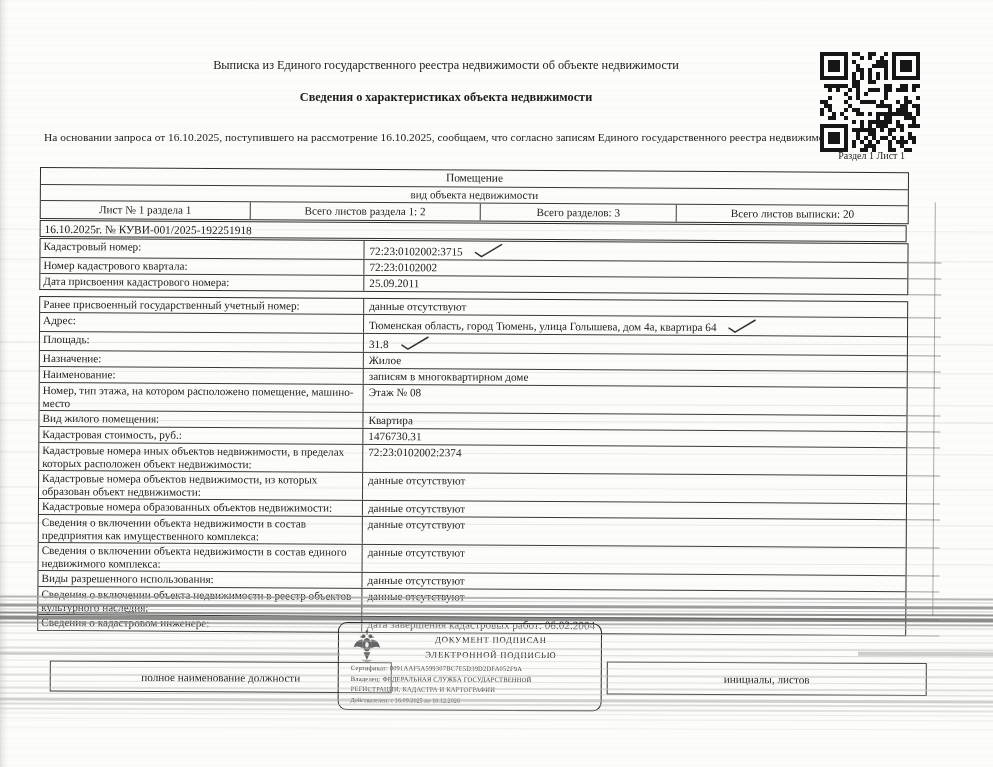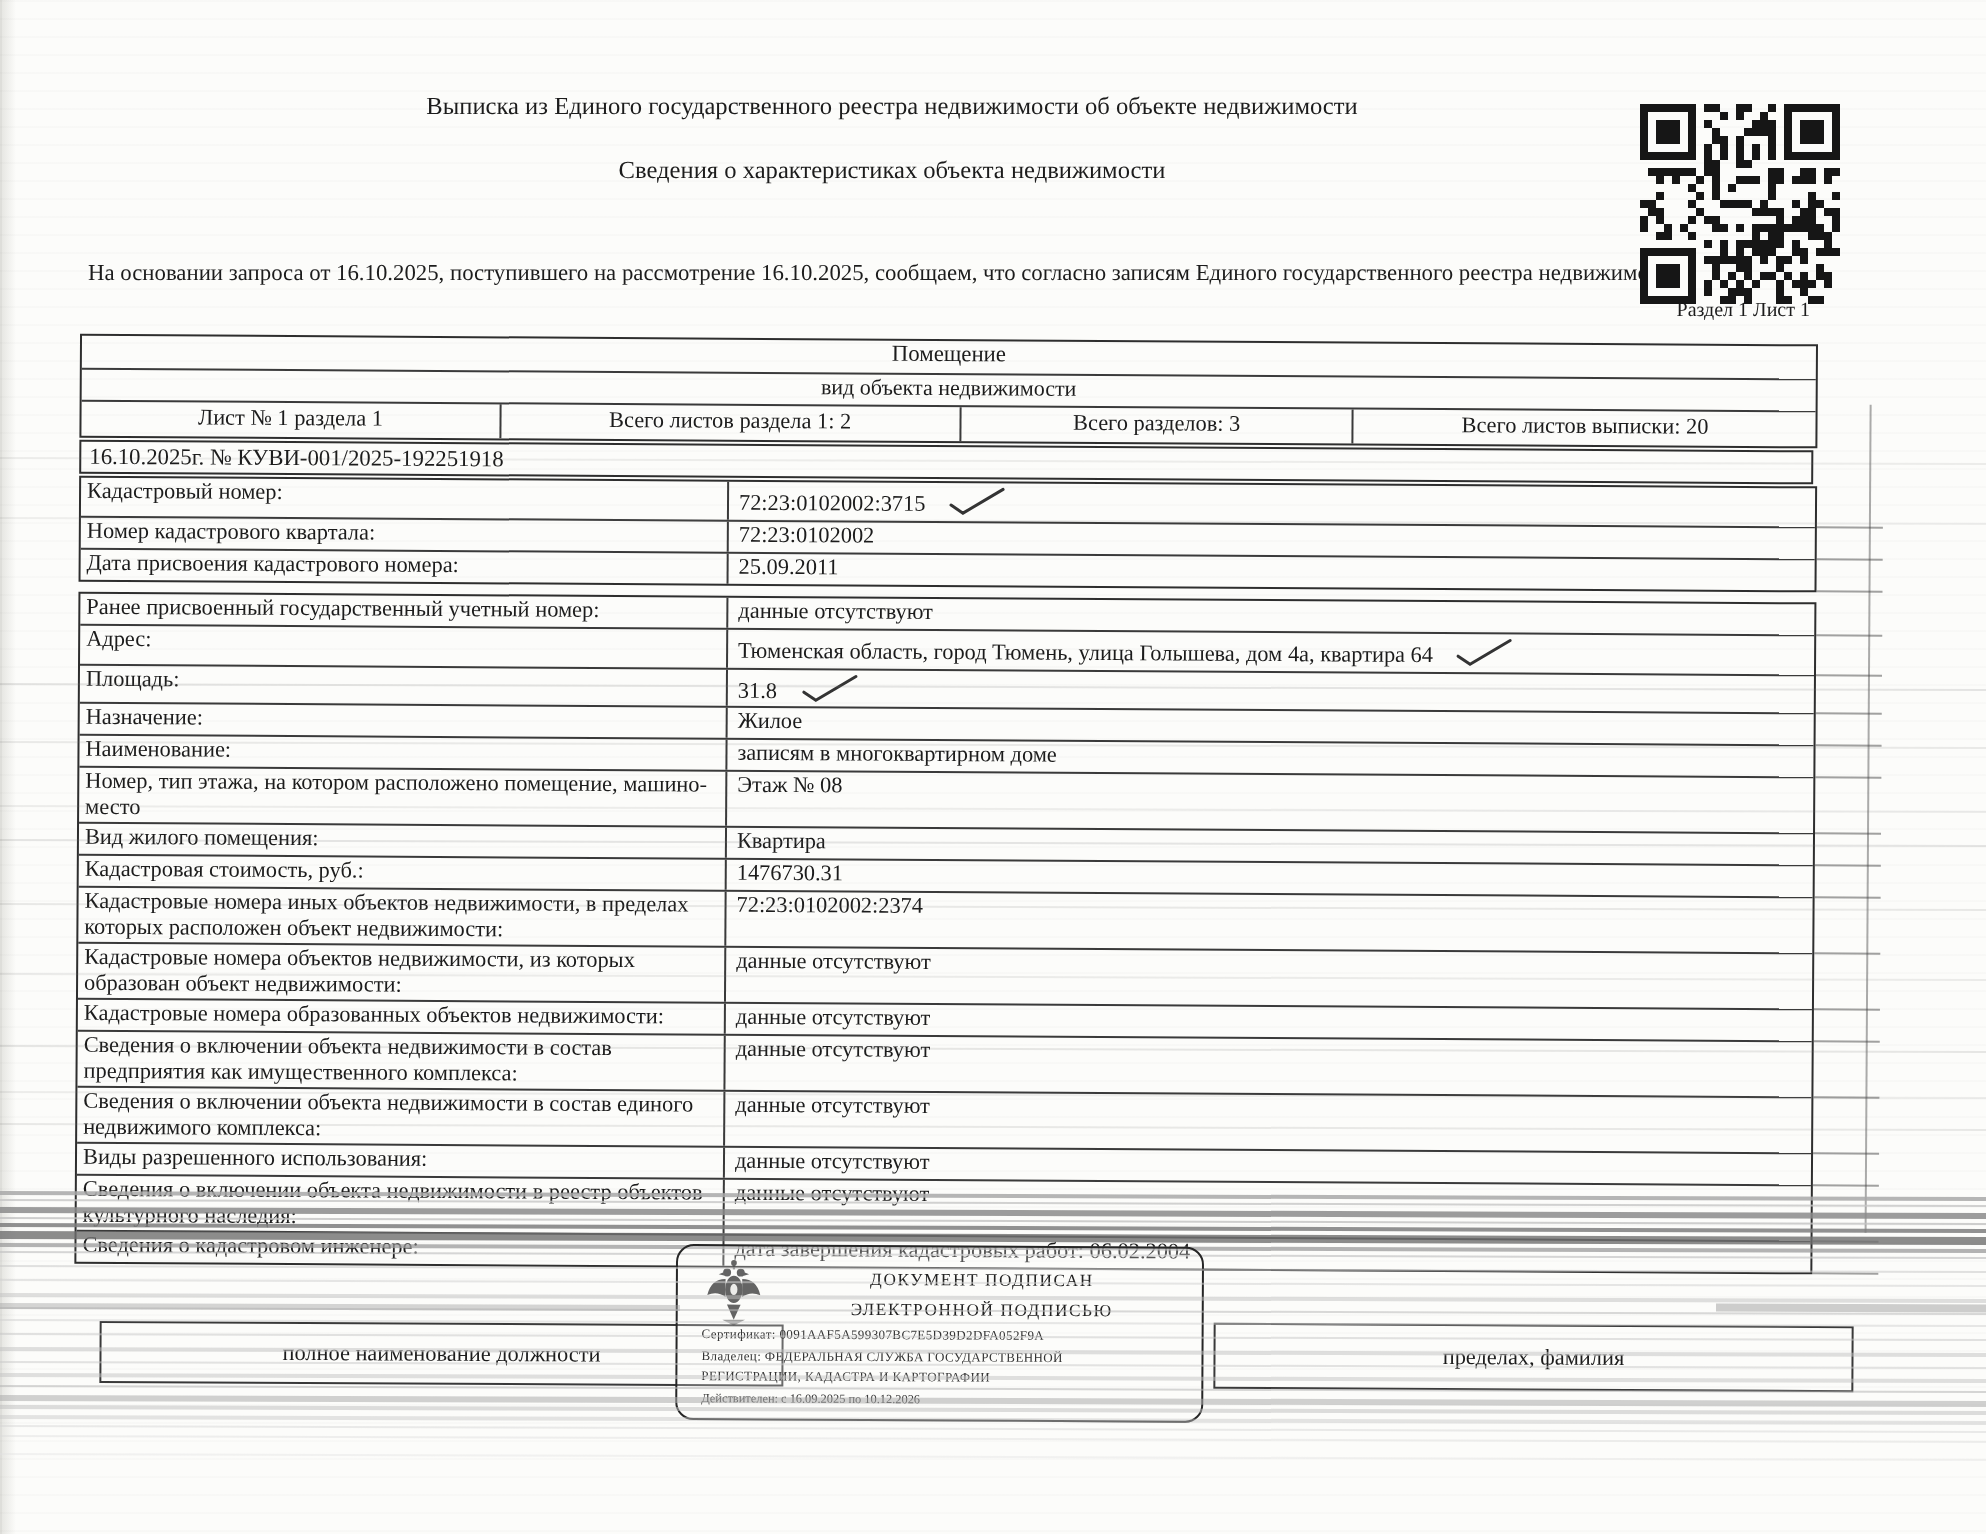--- a/index.html
+++ b/index.html
@@ -7,22 +7,22 @@
         font-family:"Liberation Serif","DejaVu Serif",serif;color:#1c1c1c;}
   .edge-left{position:absolute;left:0;top:0;width:7px;height:767px;z-index:1;
         background:linear-gradient(to right,#e7e7e3,rgba(255,255,255,0));border-left:1px solid #dededa;}
   .scan-tex{position:absolute;inset:0;z-index:1;pointer-events:none;
         background:repeating-linear-gradient(180deg,rgba(90,90,90,0.025) 0 1px,rgba(0,0,0,0) 1px 9px);}
 
   
   .header{position:absolute;left:40px;top:44px;width:812px;text-align:center;z-index:2;}
   .h-org{font-size:12.5px;text-decoration:underline;letter-spacing:.1px;}
   .h-cap{font-size:7.6px;margin-top:1px;color:#2a2a2a;}
-  .h-title{font-size:12.3px;margin-top:2px;}
-  .h-sec{font-size:12.3px;margin-top:17px;}
+  .h-title{font-size:12.3px;margin-top:14px;}
+  .h-sec{font-size:12.3px;margin-top:17px;font-weight:bold;}
   .req-line{position:absolute;left:44px;top:131px;width:940px;font-size:11.4px;white-space:nowrap;z-index:2;}
   .sheet-ref{position:absolute;right:88px;top:150px;font-size:10px;z-index:2;}
 
   .qr{position:absolute;left:820px;top:52px;z-index:3;}
 
   
   .doc-body{position:absolute;inset:0;z-index:2;transform:rotate(.35deg);transform-origin:60px 170px;}
   .t1{position:absolute;left:40px;top:167px;width:867px;border:1.5px solid #2e2e2e;}
   .t1r{border-bottom:1px solid #3a3a3a;text-align:center;font-size:11.4px;line-height:15px;}
   .t1-type{height:16px;}
@@ -426,21 +426,21 @@
       <div class="art" style="top: 714px; height: 1px; background: rgb(210, 210, 210); left: 0px; width: 993px; opacity: 0.45; z-index: 6; transform: rotate(0.18deg);"></div>
       <div class="art" style="top: 719px; height: 1px; background: rgb(218, 218, 218); left: 0px; width: 993px; opacity: 0.4; z-index: 6; transform: rotate(0.18deg);"></div>
       <div class="art" style="top: 728px; height: 1px; background: rgb(226, 226, 226); left: 0px; width: 993px; opacity: 0.4; z-index: 6; transform: rotate(0.18deg);"></div>
     </div>
 
   <div class="sig-layer">
     <div class="pos-box">
       <span>полное наименование должности</span>
     </div>
     <div class="name-box">
-      <span>пределах, фамилия</span>
+      <span>инициалы, листов</span>
     </div>
     <div class="stamp">
       <svg class="eagle" width="30" height="36" viewBox="0 0 30 38">
         <g fill="#4f4f4f" opacity="0.88">
           <circle cx="15" cy="3.5" r="1.5"></circle>
           <rect x="14.4" y="4.5" width="1.2" height="2.4"></rect>
           <circle cx="11.4" cy="8.6" r="2.1"></circle>
           <circle cx="18.6" cy="8.6" r="2.1"></circle>
           <path d="M9.6 8.4 L7 9.5 L9.8 10.2 Z"></path>
           <path d="M20.4 8.4 L23 9.5 L20.2 10.2 Z"></path>

